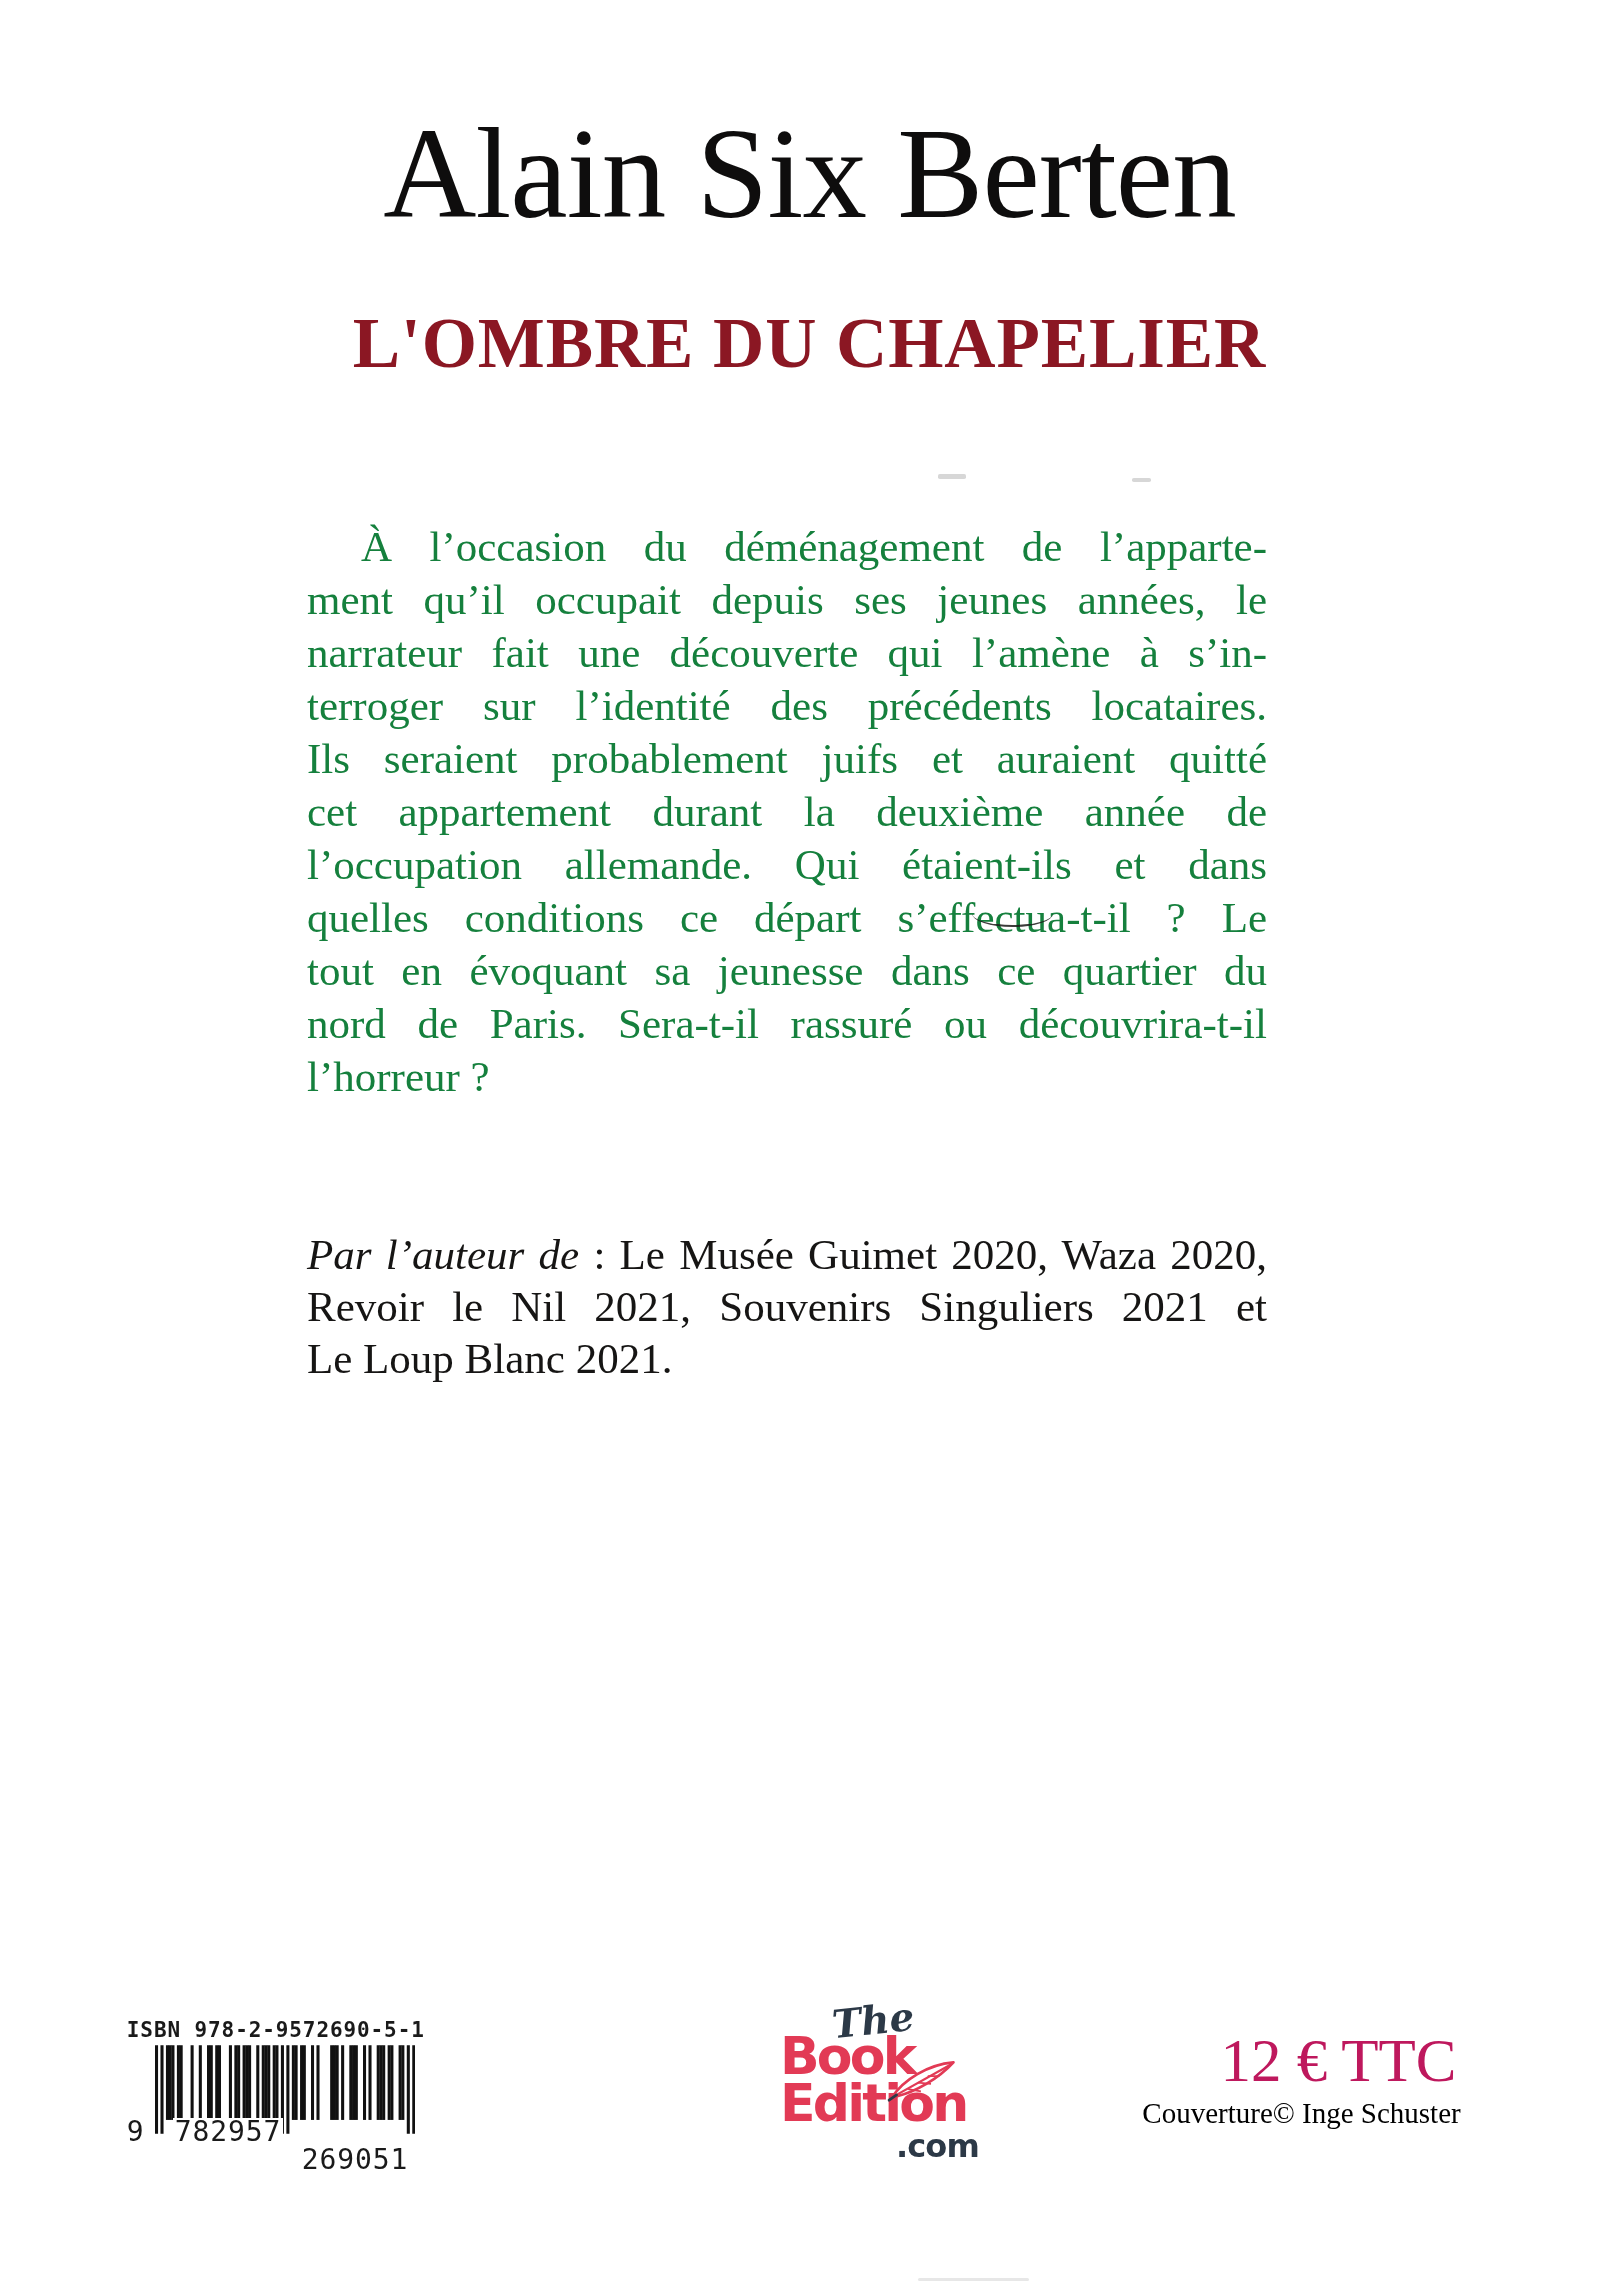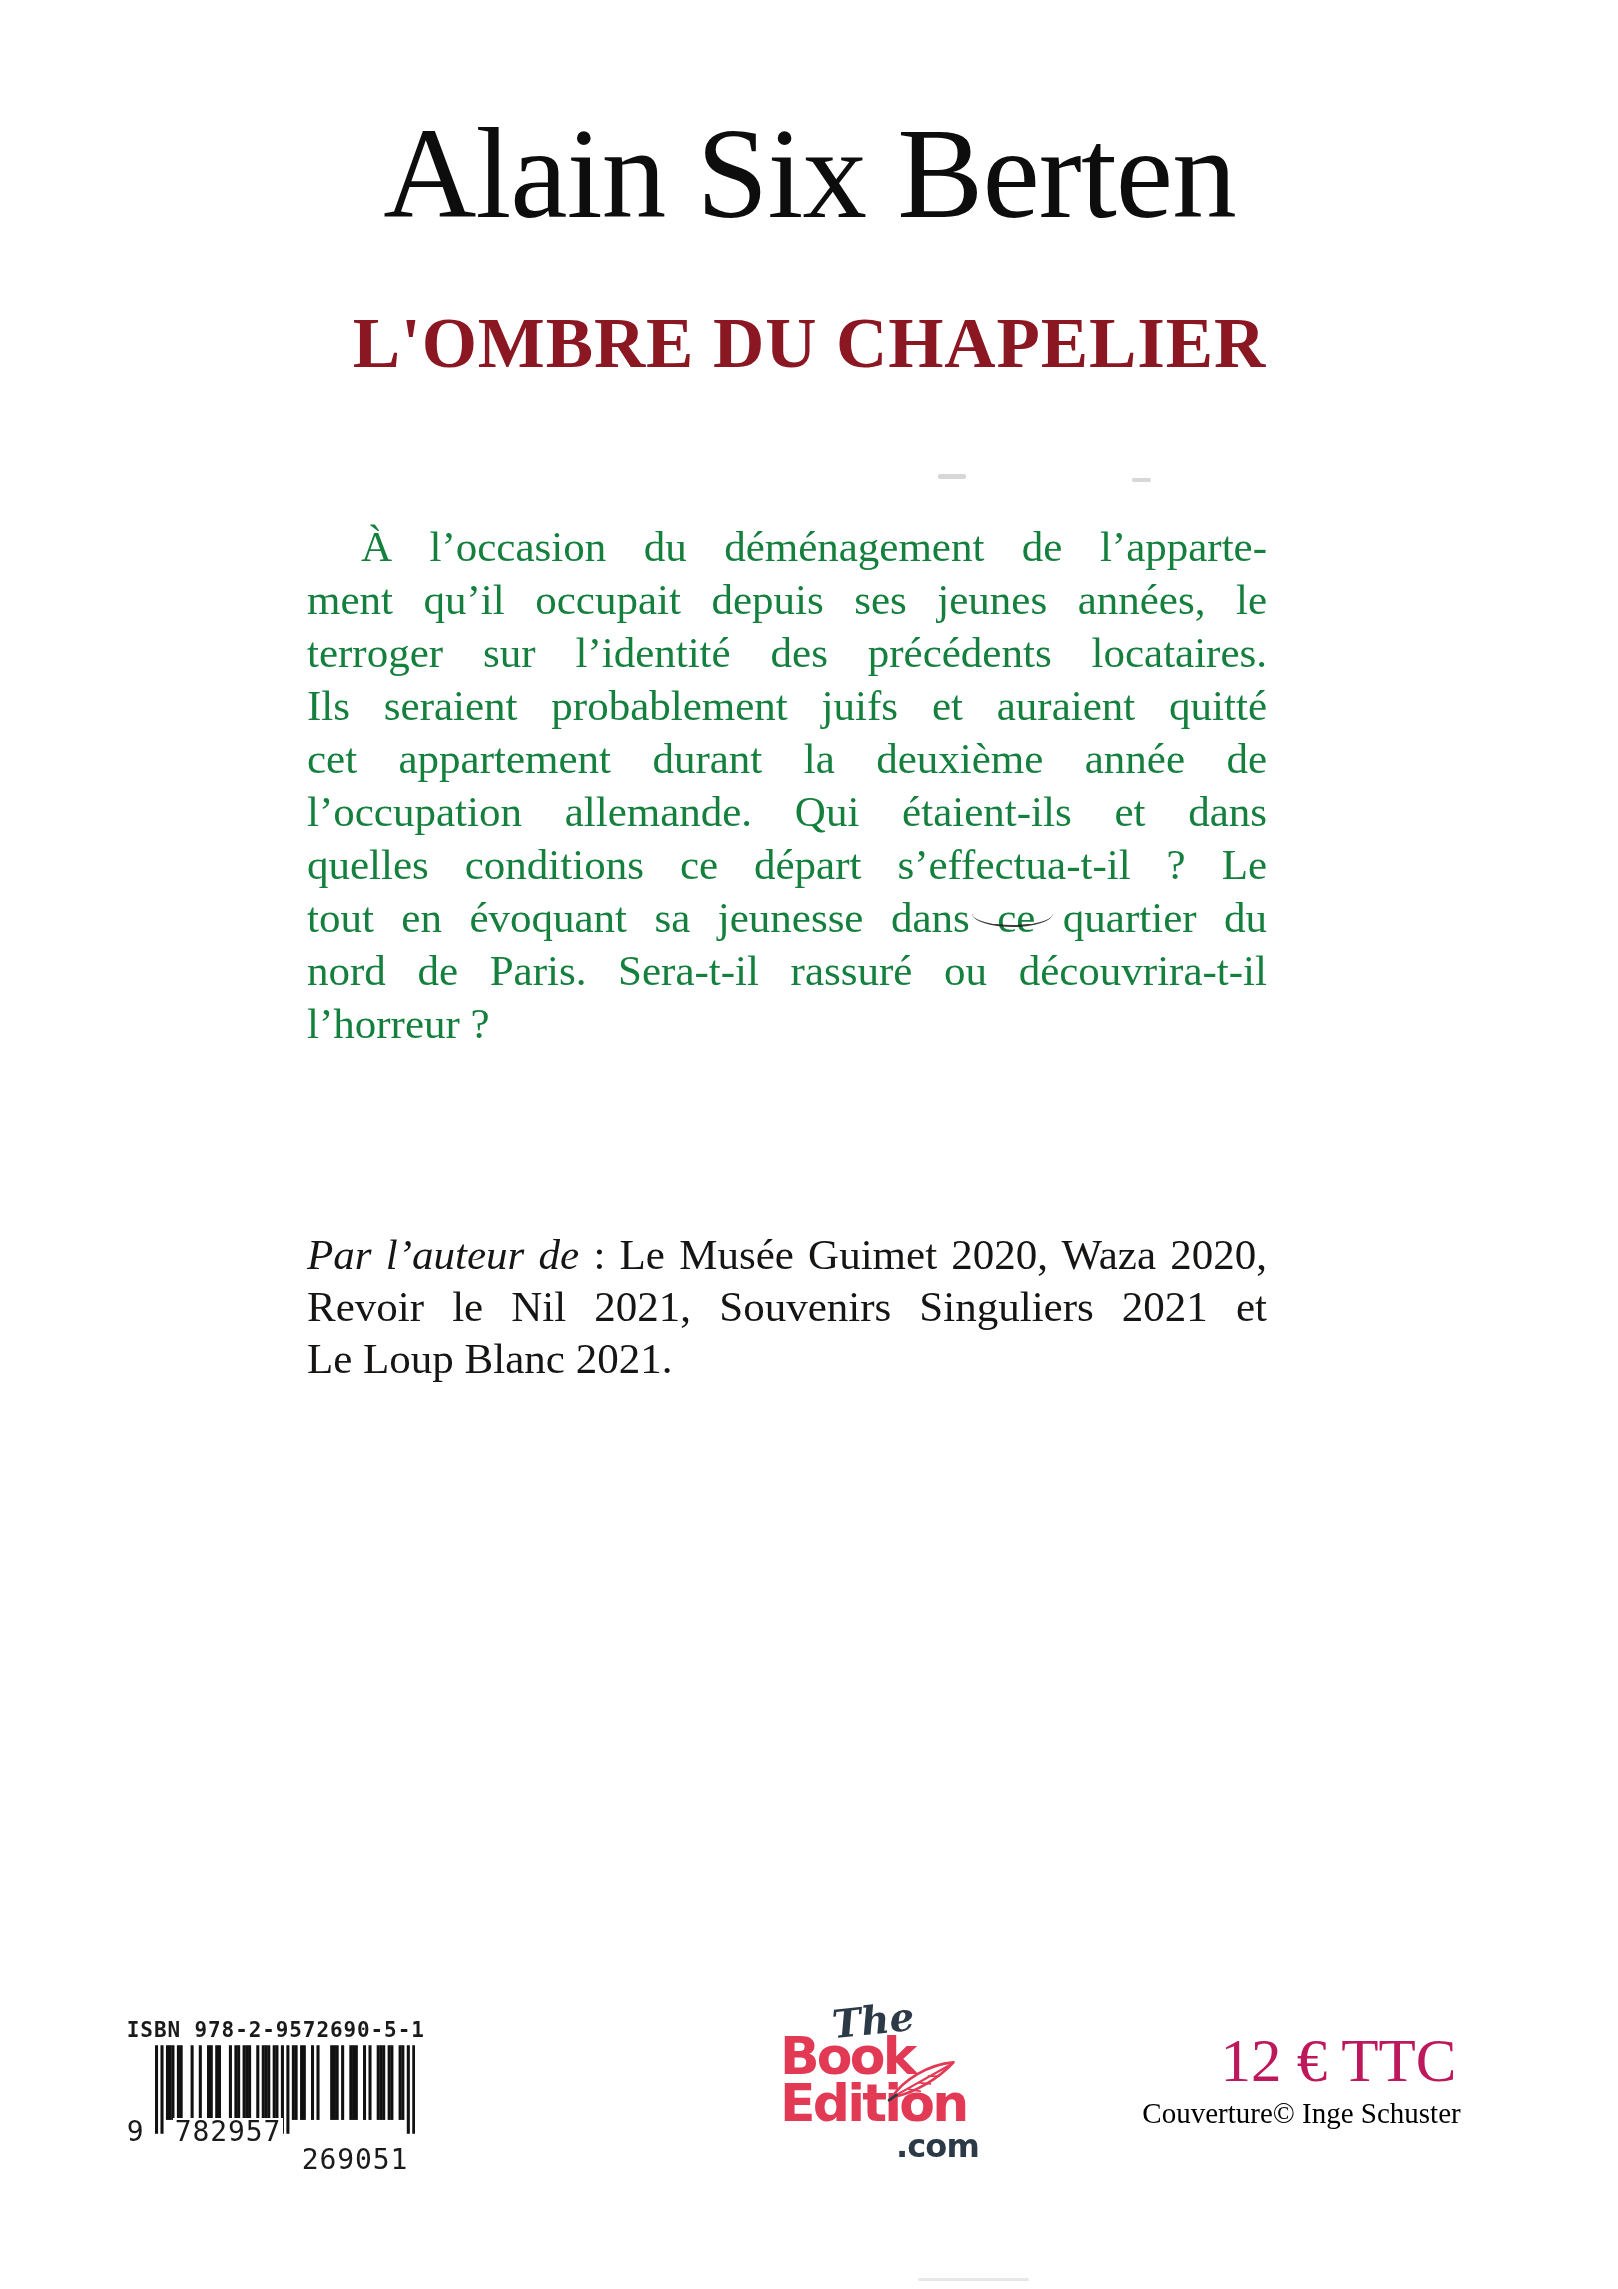--- a/index.html
+++ b/index.html
@@ -118,20 +118,21 @@
   <div class="author">Alain Six Berten</div>
 
   <div class="title">L'OMBRE DU CHAPELIER</div>
 
   <div class="scan-dash d1"></div>
   <div class="scan-dash d2"></div>
 
   <div class="synopsis">
     <div class="jline first">À l’occasion du déménagement de l’apparte-</div>
     <div class="jline">ment qu’il occupait depuis ses jeunes années, le</div>
+    <div class="jline">narrateur fait une découverte qui l’amène à s’in-</div>
     <div class="jline">terroger sur l’identité des précédents locataires.</div>
     <div class="jline">Ils seraient probablement juifs et auraient quitté</div>
     <div class="jline">cet appartement durant la deuxième année de</div>
     <div class="jline">l’occupation allemande. Qui étaient-ils et dans</div>
     <div class="jline">quelles conditions ce départ s’effectua-t-il ? Le</div>
     <div class="jline">tout en évoquant sa jeunesse dans ce quartier du</div>
     <div class="jline">nord de Paris. Sera-t-il rassuré ou découvrira-t-il</div>
     <div class="jline last">l’horreur ?</div>
   </div>
 

